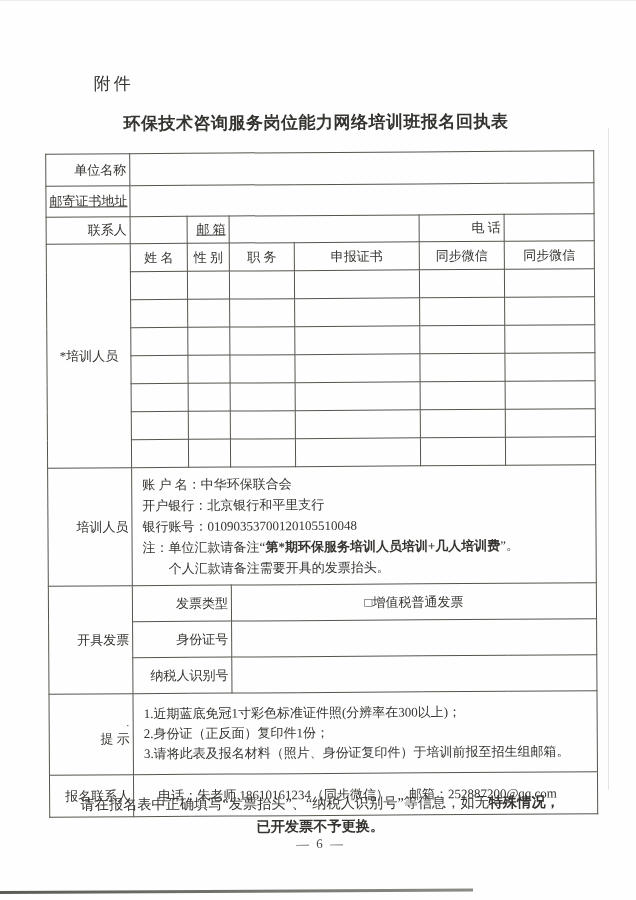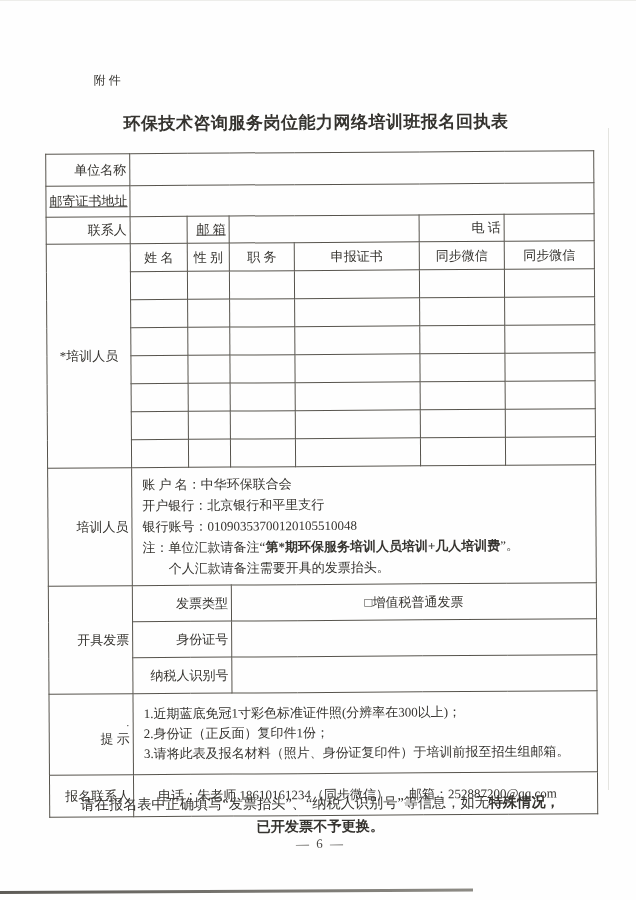--- a/index.html
+++ b/index.html
@@ -4,21 +4,21 @@
 <style>
   html,body { margin:0; padding:0; background:#ffffff; }
   .page {
     position:relative; width:636px; height:900px;
     background:#fefefe; overflow:hidden;
     font-family:"Liberation Serif","DejaVu Serif",serif;
     color:#35332f;
   }
   .content { position:absolute; inset:0; transform:rotate(-0.35deg); transform-origin:50% 50%; }
 
-  .attachment { position:absolute; left:96px; top:71px; font-size:12px; letter-spacing:3px; }
+  .attachment { position:absolute; left:96px; top:71px; font-size:17px; letter-spacing:3px; }
   .doc-title {
     position:absolute; left:0; right:0; top:111px; margin:0;
     text-align:center; font-size:17px; font-weight:bold; letter-spacing:0.5px;
   }
 
   table.form {
     position:absolute; left:47px; top:152px; width:548px;
     border-collapse:collapse; table-layout:fixed;
   }
   table.form td {

